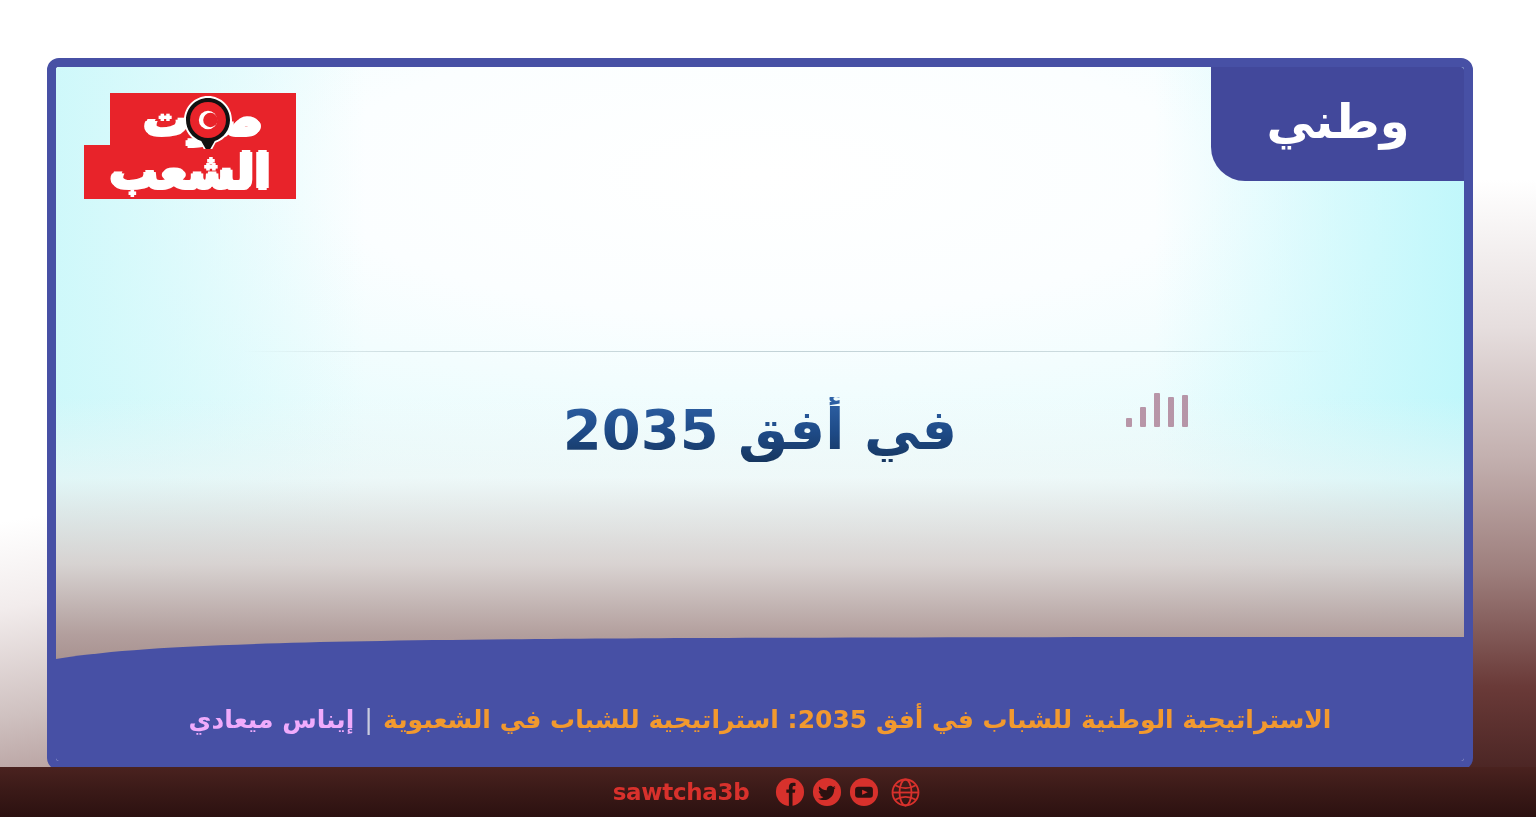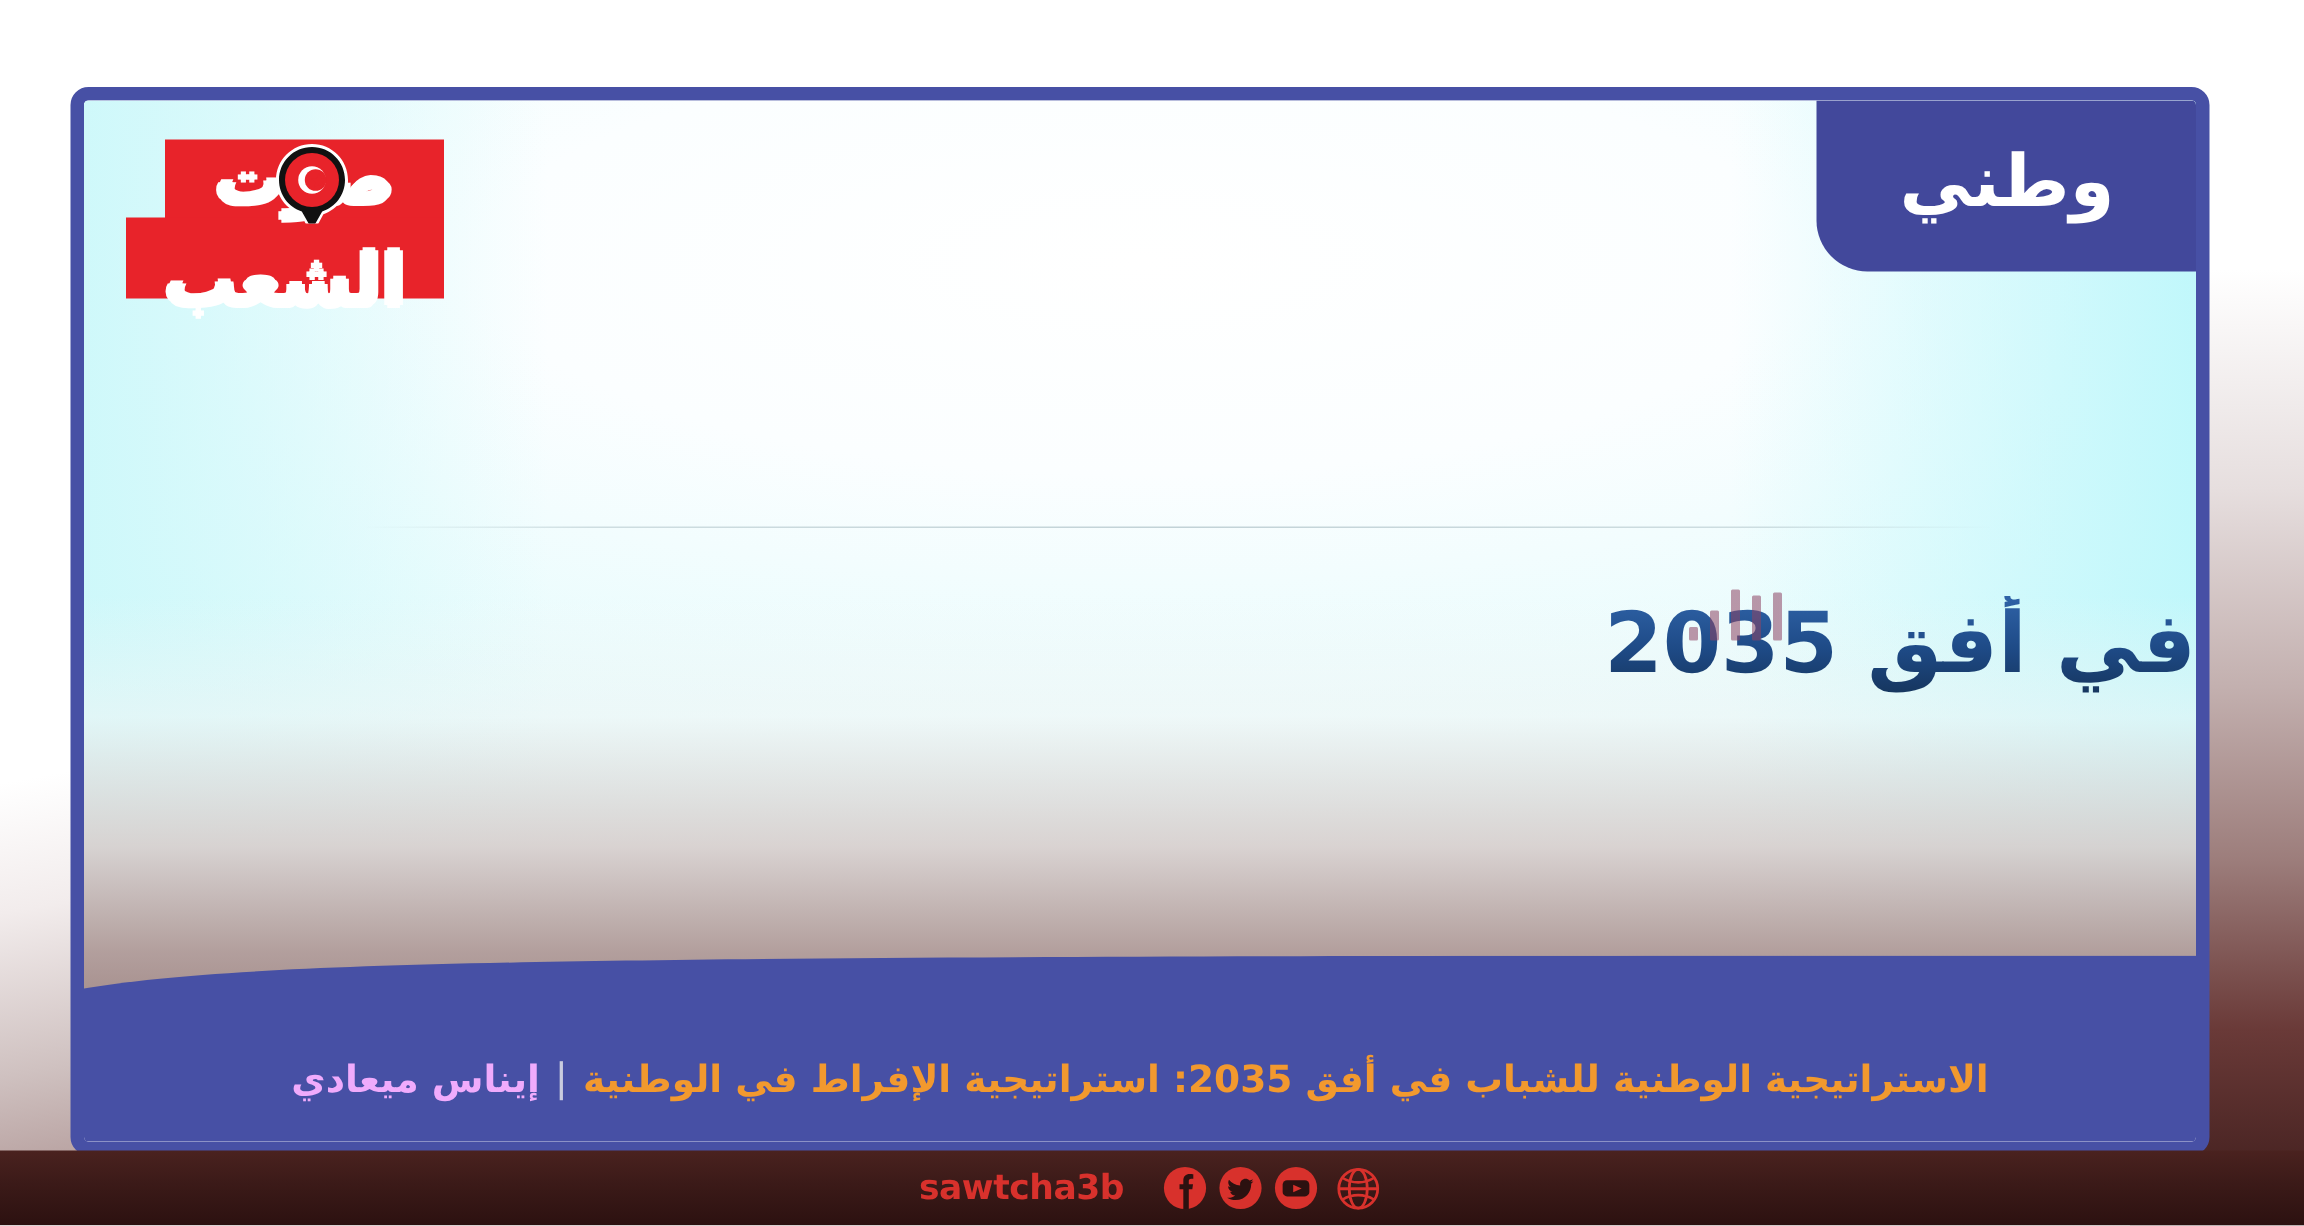--- a/index.html
+++ b/index.html
@@ -166,21 +166,21 @@
       0 -2px 0 #ffffff, 0 2px 0 #ffffff;
   }
   .logo-word-top {
     left: 30px; top: 5px;
     width: 178px;
     font-size: 46px;
     line-height: 54px;
     text-align: center;
   }
   .logo-word-bottom {
-    left: 4px; top: 72px;
+    left: 4px; top: 56px;
     width: 204px;
     font-size: 48px;
     line-height: 56px;
     text-align: center;
   }
   
   .logo-pin {
     position: absolute;
     left: 97px; top: 8px;
     width: 54px; height: 54px;
@@ -234,21 +234,21 @@
     left: 186px;
     top: 284px;
     width: 1088px;
     height: 1px;
     background: linear-gradient(90deg, rgba(180,200,205,0) 0%, rgba(176,196,201,.55) 14%, rgba(172,192,198,.7) 50%, rgba(176,196,201,.55) 86%, rgba(180,200,205,0) 100%);
   }
   .poster-subtitle {
     position: absolute;
     left: 0; right: 0;
     top: 330px;
-    text-align: right;
+    text-align: center;
     direction: rtl;
     font-size: 56px;
     font-weight: bold;
     color: #1e4f8f;
     background: linear-gradient(180deg, #2f63a8 0%, #1e4a86 55%, #16365f 100%);
     -webkit-background-clip: text;
     background-clip: text;
     -webkit-text-fill-color: transparent;
     color: transparent;
     filter: blur(0.3px);
@@ -358,21 +358,21 @@
       </div>
     </div>
 
     <div class="caption">
       <div class="caption-curve">
         <svg viewBox="0 0 1408 30" preserveAspectRatio="none" aria-hidden="true">
           <path d="M0 30 L0 22 C 120 2, 360 0, 1408 0 L1408 30 Z" fill="#4750a5"></path>
         </svg>
       </div>
       <div class="caption-text">
-        <span class="caption-title">الاستراتيجية الوطنية للشباب في أفق 2035: استراتيجية الإفراط في الوطنية</span>
+        <span class="caption-title">الاستراتيجية الوطنية للشباب في أفق 2035: استراتيجية للشباب في الشعبوية</span>
         <span class="caption-sep">|</span>
         <span class="caption-author">إيناس ميعادي</span>
       </div>
     </div>
 
   </div>
 
   <div class="footer-bar">
     <div class="footer-inner">
 

